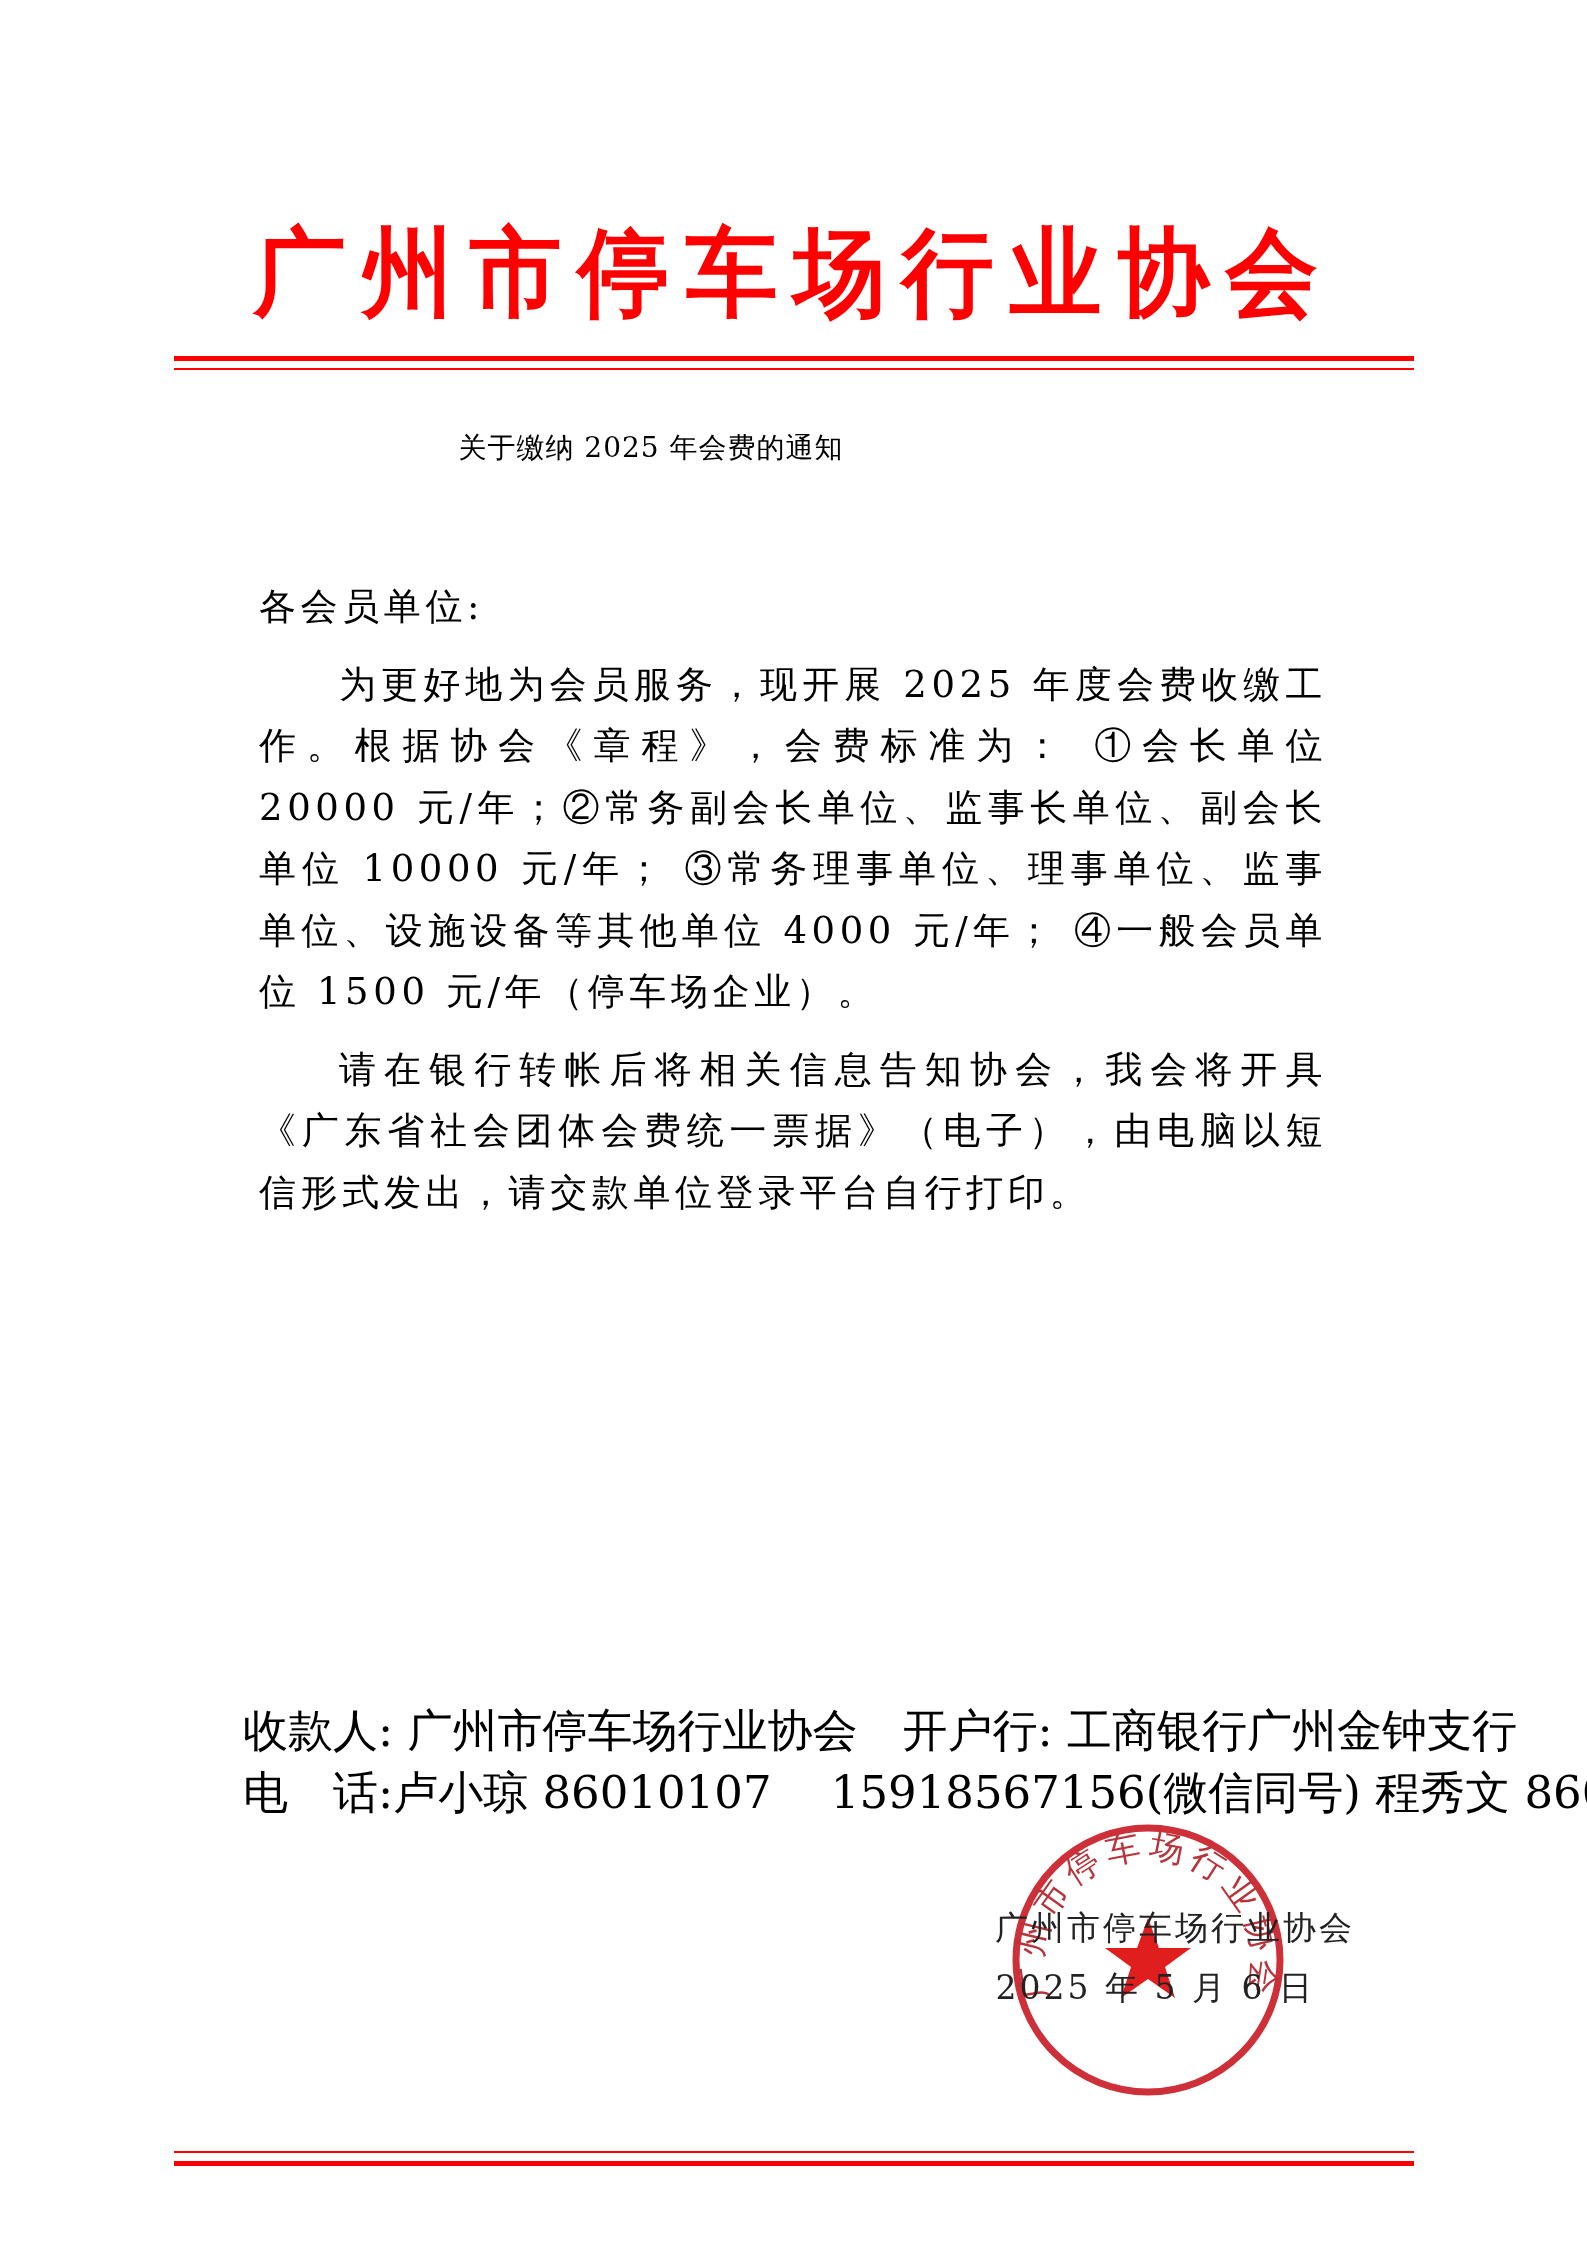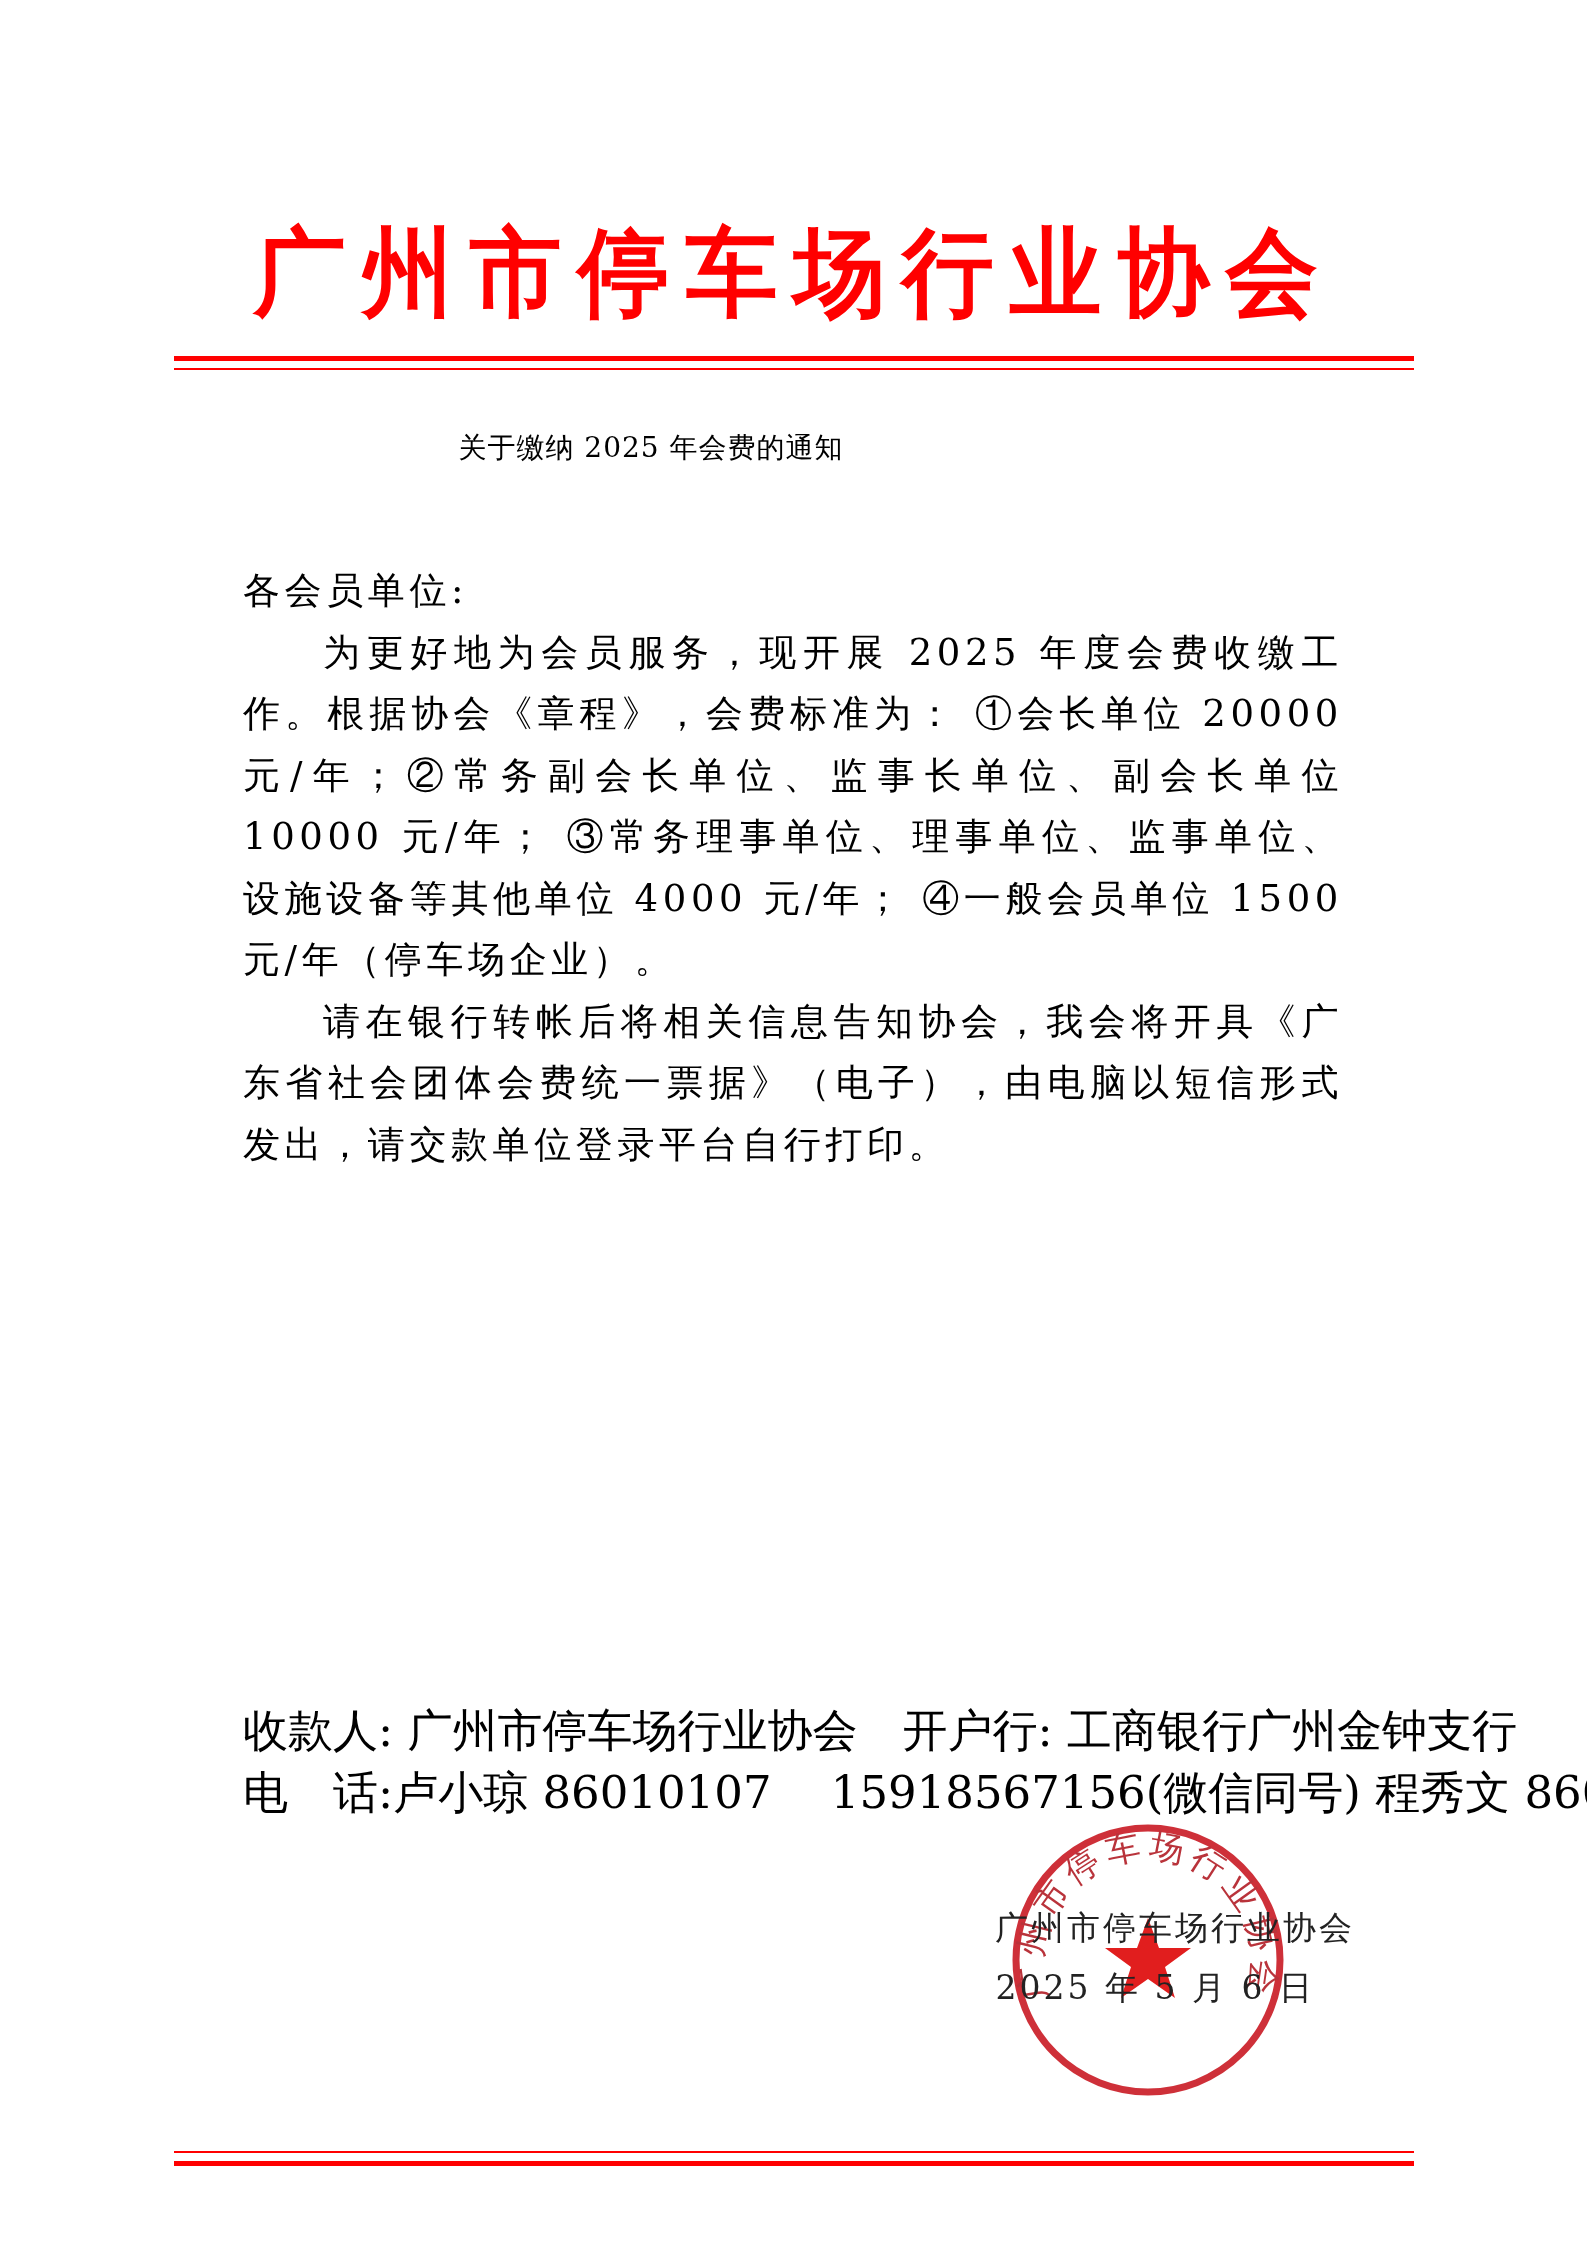--- a/index.html
+++ b/index.html
@@ -7,21 +7,21 @@
          font-family:"DejaVu Serif","Liberation Serif",serif; color:#000; }
   .masthead { position:absolute; left:0; top:218px; width:1587px; text-align:center;
               color:#ff0000; font-family:"DejaVu Sans","Liberation Sans",sans-serif;
               font-size:92px; font-weight:bold; letter-spacing:16px; line-height:110px;
               transform:scaleY(1.05); }
   .rule { position:absolute; left:174px; width:1240px; background:#ff0000; }
   .title { position:absolute; left:0; width:1302px; top:420px; text-align:center;
            font-size:28px; line-height:56px; letter-spacing:1px; }
   .body-text { position:absolute; left:243px; width:1100px; top:560px;
                font-size:37px; line-height:61.5px; letter-spacing:4.6px; }
-  .body-text p { margin:0; text-align:justify; text-align-last:left; }
+  .body-text p { margin:16px; text-align:justify; text-align-last:left; }
   .indent { text-indent:80px; }
   .salutation { margin:0; }
   .info { position:absolute; left:243px; width:1120px; top:1700px;
           font-size:45px; line-height:62px; }
   .info div { white-space:nowrap; }
   .signature { position:absolute; left:955px; top:1898px; width:400px; text-align:right;
                font-size:33px; line-height:60px; letter-spacing:3px; color:#222; }
   .stamp { position:absolute; left:1008px; top:1820px; width:280px; height:280px; opacity:0.88; }
 </style>
 </head>

